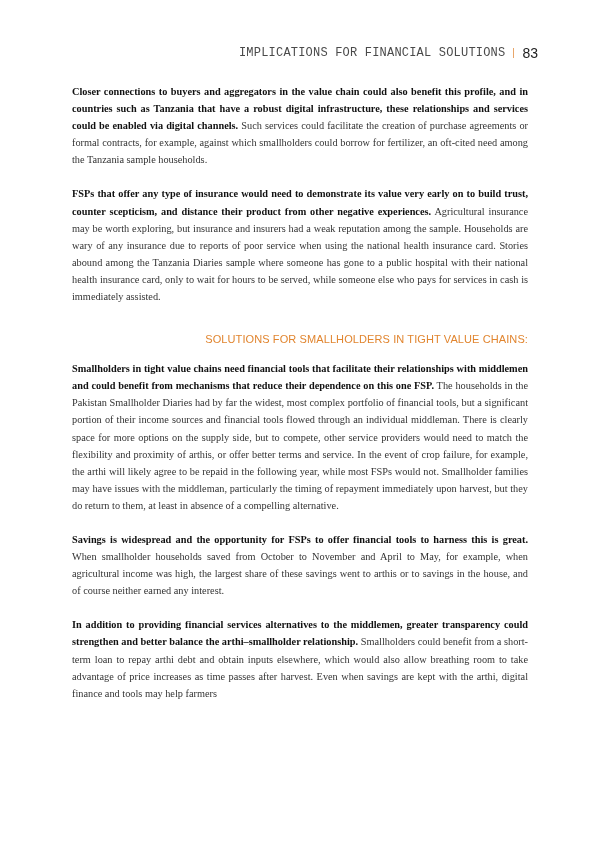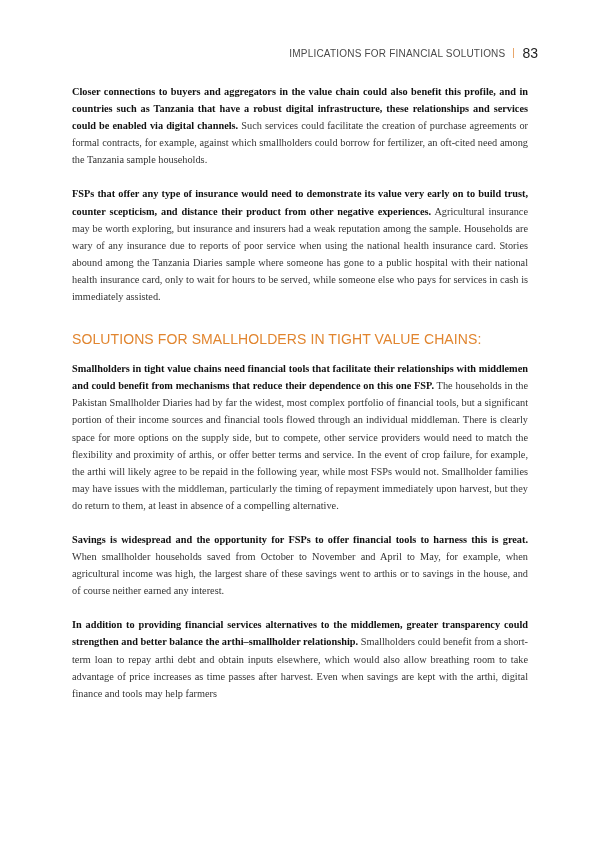--- a/index.html
+++ b/index.html
@@ -15,24 +15,25 @@
     }
     .running-header {
       position: absolute;
       top: 45px;
       right: 62px;
       display: flex;
       align-items: center;
       font-family: "Liberation Sans", sans-serif;
     }
     .running-title {
-      font-size: 10px;
+      font-size: 12px;
       letter-spacing: 0.2px;
       color: #4a4a4a;
       text-transform: uppercase;
+      font-family: Liberation Mono, monospace;
     }
     .running-divider {
       display: inline-block;
       width: 1px;
       height: 10px;
       background: #e8a66a;
       margin: 0 8px 0 8px;
     }
     .page-number {
       font-size: 14px;
@@ -54,27 +55,27 @@
     .content p {
       margin: 0 0 17px 0;
     }
     .content p b {
       color: #111111;
       font-weight: bold;
     }
     .section-heading {
       font-family: "Liberation Sans", sans-serif;
       color: #e1852f;
-      font-size: 14px;
+      font-size: 11px;
       line-height: 14px;
       font-weight: normal;
       text-transform: uppercase;
       margin: 27px 0 14px 0;
       letter-spacing: 0.1px;
-      text-align: left;
+      text-align: right;
     }
   </style>
 </head>
 <body>
 
 <div class="running-header">
   <span class="running-title">IMPLICATIONS FOR FINANCIAL SOLUTIONS</span>
   <span class="running-divider"></span>
   <span class="page-number">83</span>
 </div>

